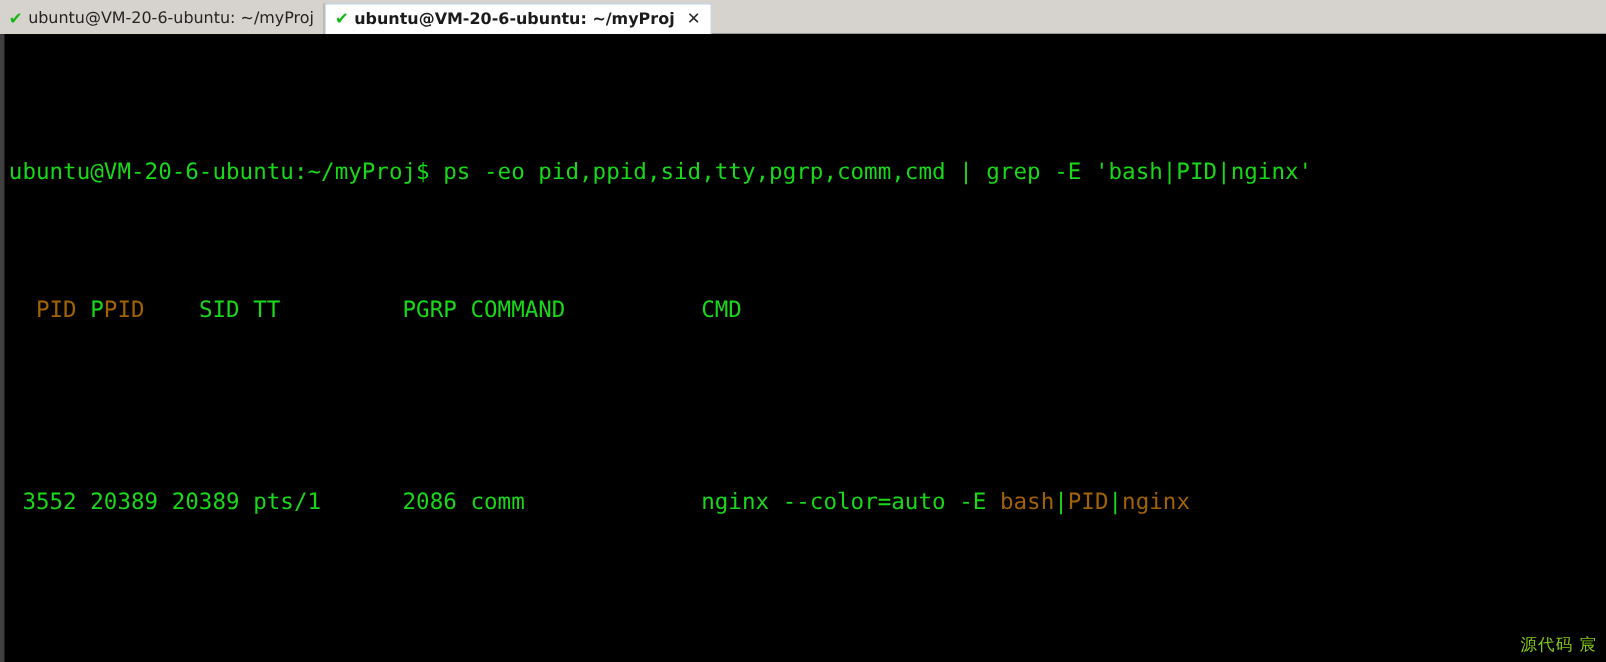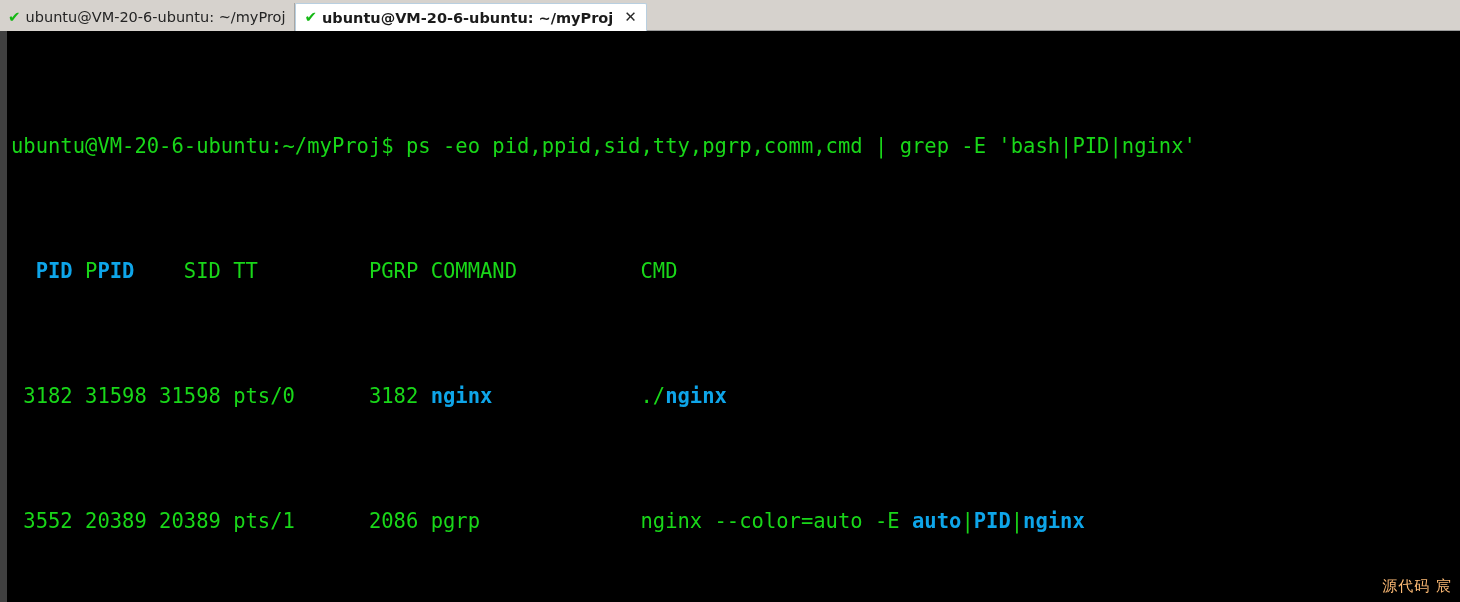--- a/index.html
+++ b/index.html
@@ -72,41 +72,41 @@
     font-family: "DejaVu Sans", sans-serif;
     line-height: 1;
   }
 
   
   .term {
     flex: 1 1 auto;
     background: #000000;
     position: relative;
     overflow: hidden;
-    border-left: 7px solid #404040;
-    padding: 3px 0 0 4px;
+    border-left: 4px solid #404040;
+    padding: 13px 0 0 4px;
     box-sizing: border-box;
   }
   .rowset {
     font-family: "DejaVu Sans Mono", monospace;
     font-size: 20.5px;
     line-height: 25px;
     white-space: pre;
     letter-spacing: 0px;
   }
   .line { white-space: pre; height: 25px; }
 
   .g  { color: #19d719; }  
-  .r  { color: #0ea5e9; font-weight: bold; margin-top: 35px; }  
+  .r  { color: #a16207; font-weight: normal; margin-top: 35px; }  
 
   .watermark {
     position: absolute;
     right: 8px;
     bottom: 6px;
-    color: #fdba74;
+    color: #84cc16;
     font-family: "DejaVu Sans", sans-serif;
     font-size: 15px;
     letter-spacing: 1px;
   }
 </style>
 </head>
 <body>
 
 <div class="window">
 
@@ -125,24 +125,23 @@
   <div class="term">
     <div class="rowset">
 
       
       <div class="line"><span class="g">ubuntu@VM-20-6-ubuntu:~/myProj$</span><span class="g"> ps -eo pid,ppid,sid,tty,pgrp,comm,cmd | grep -E 'bash|PID|nginx'</span></div>
 
       
       <div class="line"><span class="r">  PID</span><span class="g"> P</span><span class="r">PID</span><span class="g">    SID TT         PGRP COMMAND          CMD</span></div>
 
       
-      <div class="line"><span class="g"> 3182 31598 31598 pts/0      3182 </span><span class="r">nginx</span><span class="g">            </span><span class="g">./</span><span class="r">nginx</span></div>
 
       
-      <div class="line"><span class="g"> 3552 20389 20389 pts/1      2086 </span><span class="g">pgrp</span><span class="g">             </span><span class="g">nginx --color=auto -E </span><span class="r">auto</span><span class="g">|</span><span class="r">PID</span><span class="g">|</span><span class="r">nginx</span></div>
+      <div class="line"><span class="g"> 3552 20389 20389 pts/1      2086 </span><span class="g">comm</span><span class="g">             </span><span class="g">nginx --color=auto -E </span><span class="r">bash</span><span class="g">|</span><span class="r">PID</span><span class="g">|</span><span class="r">nginx</span></div>
 
       
       
 
       
       
 
       
       
 

